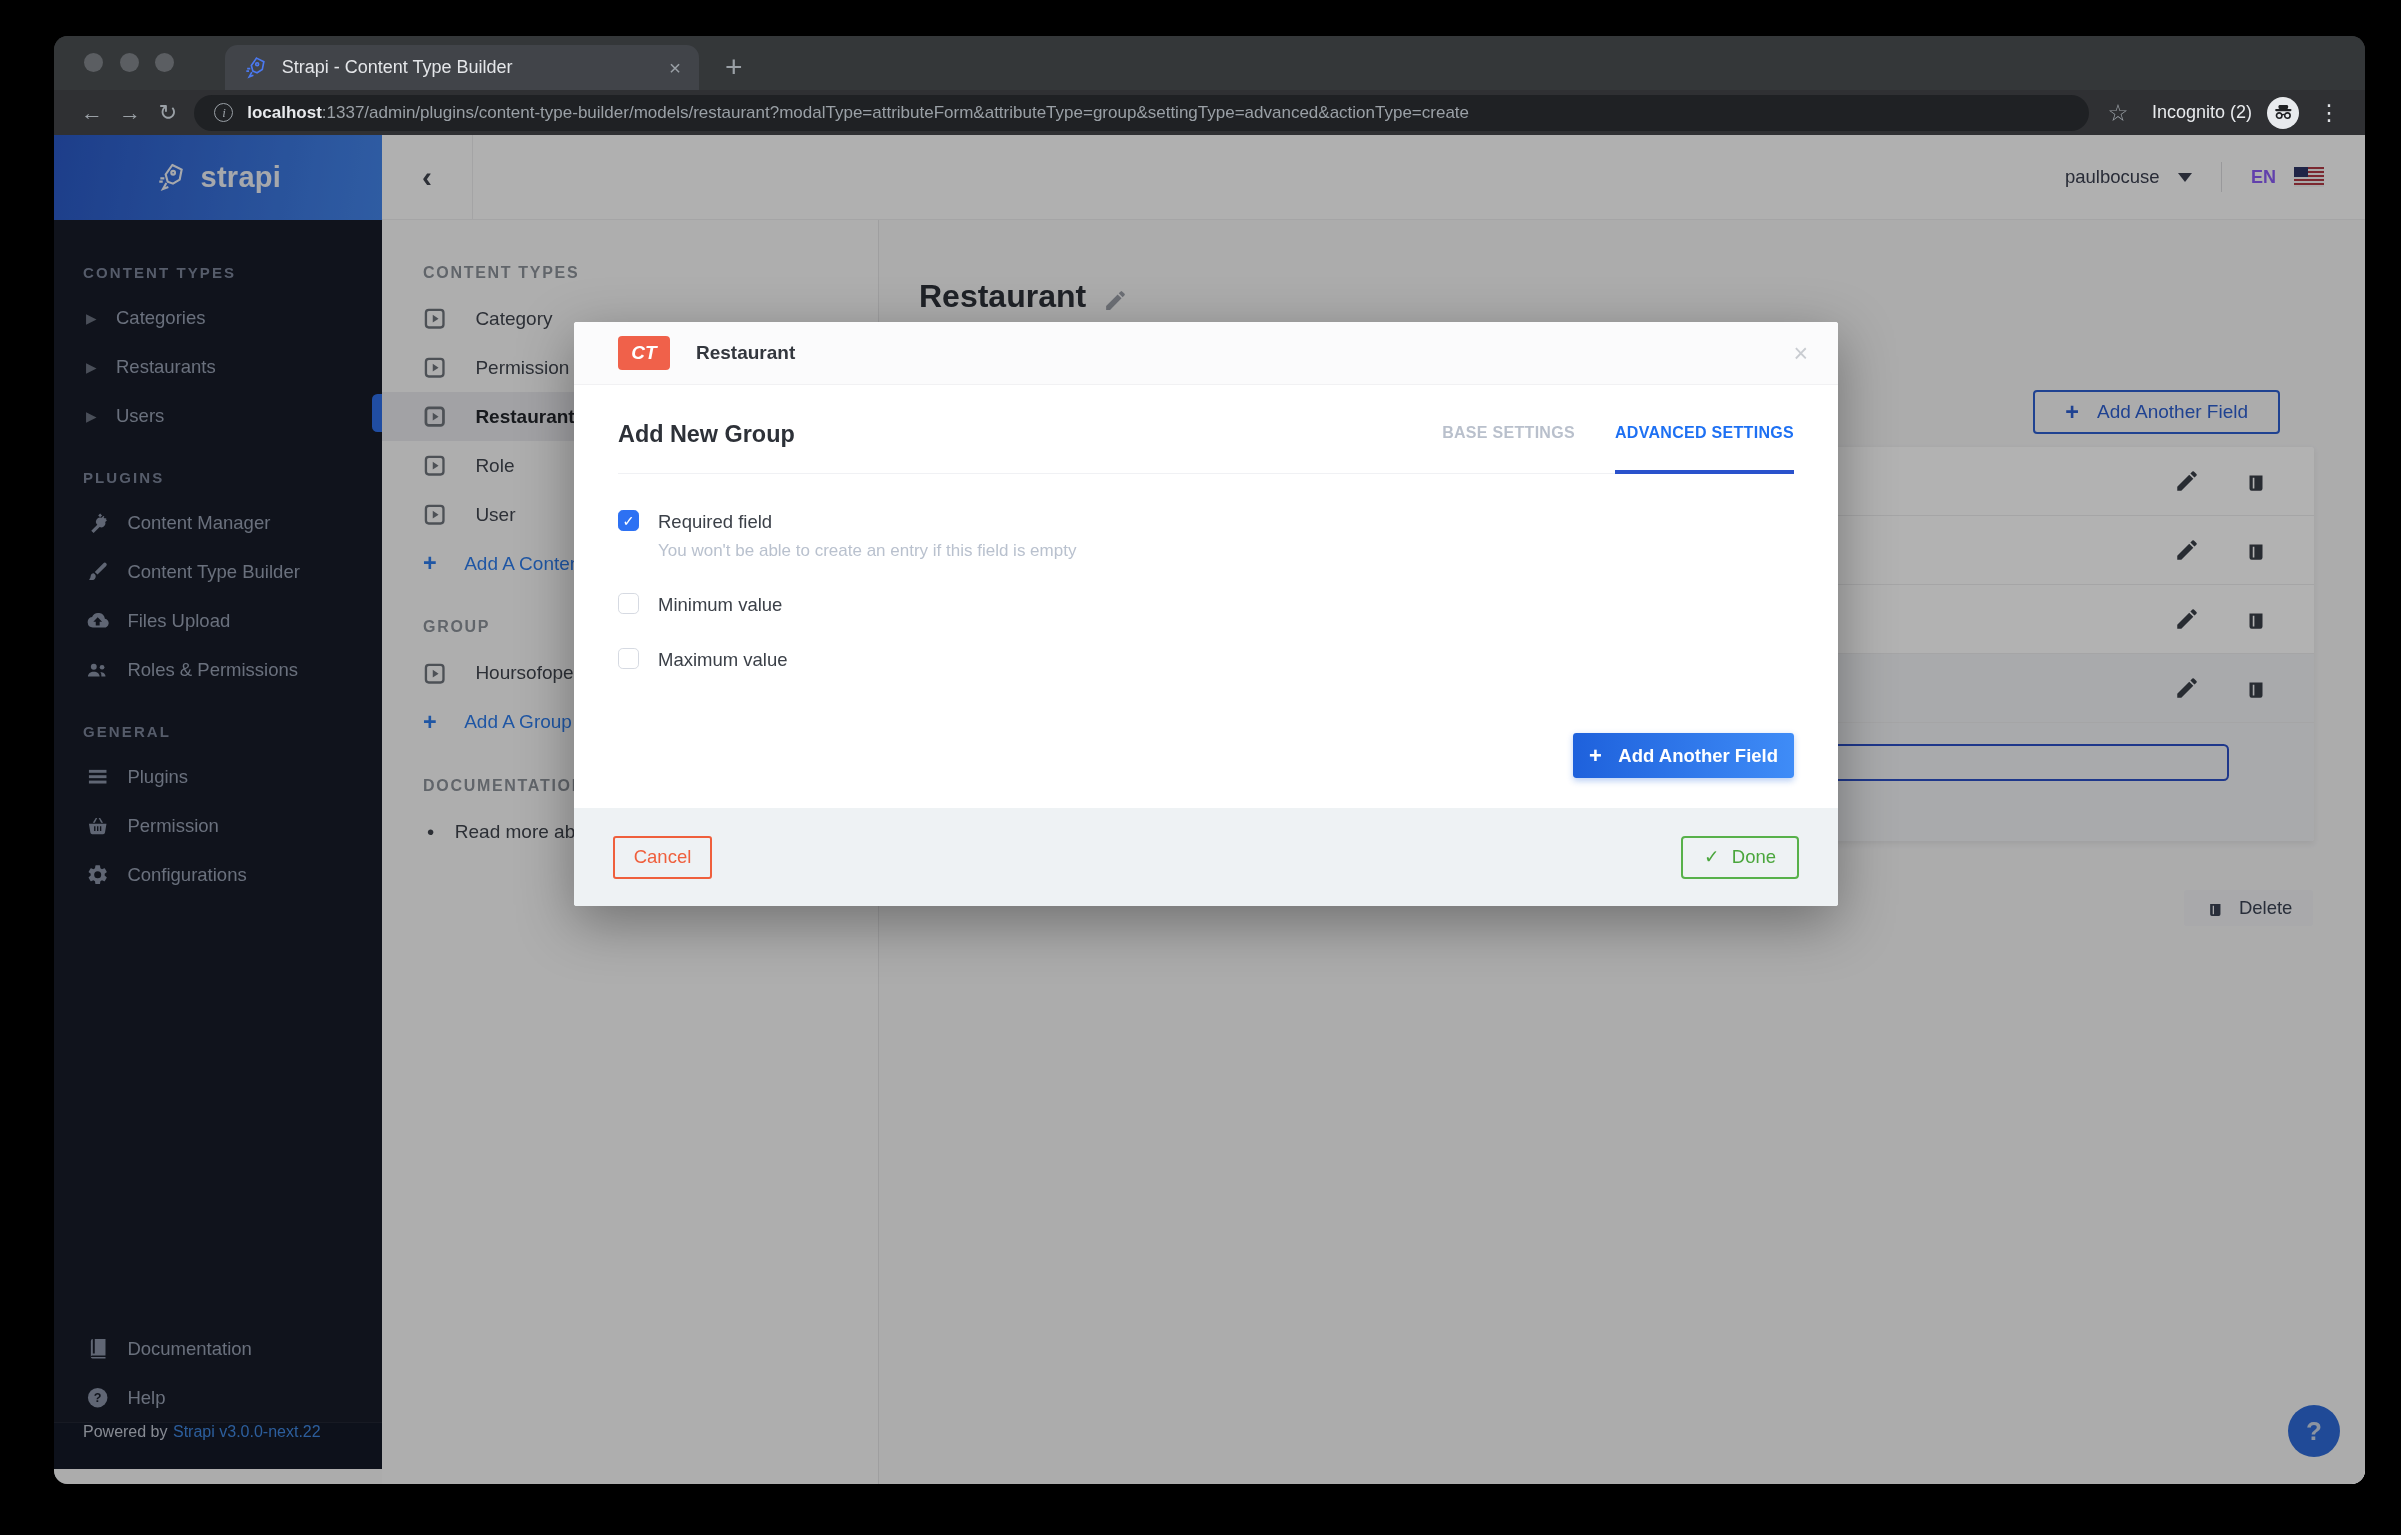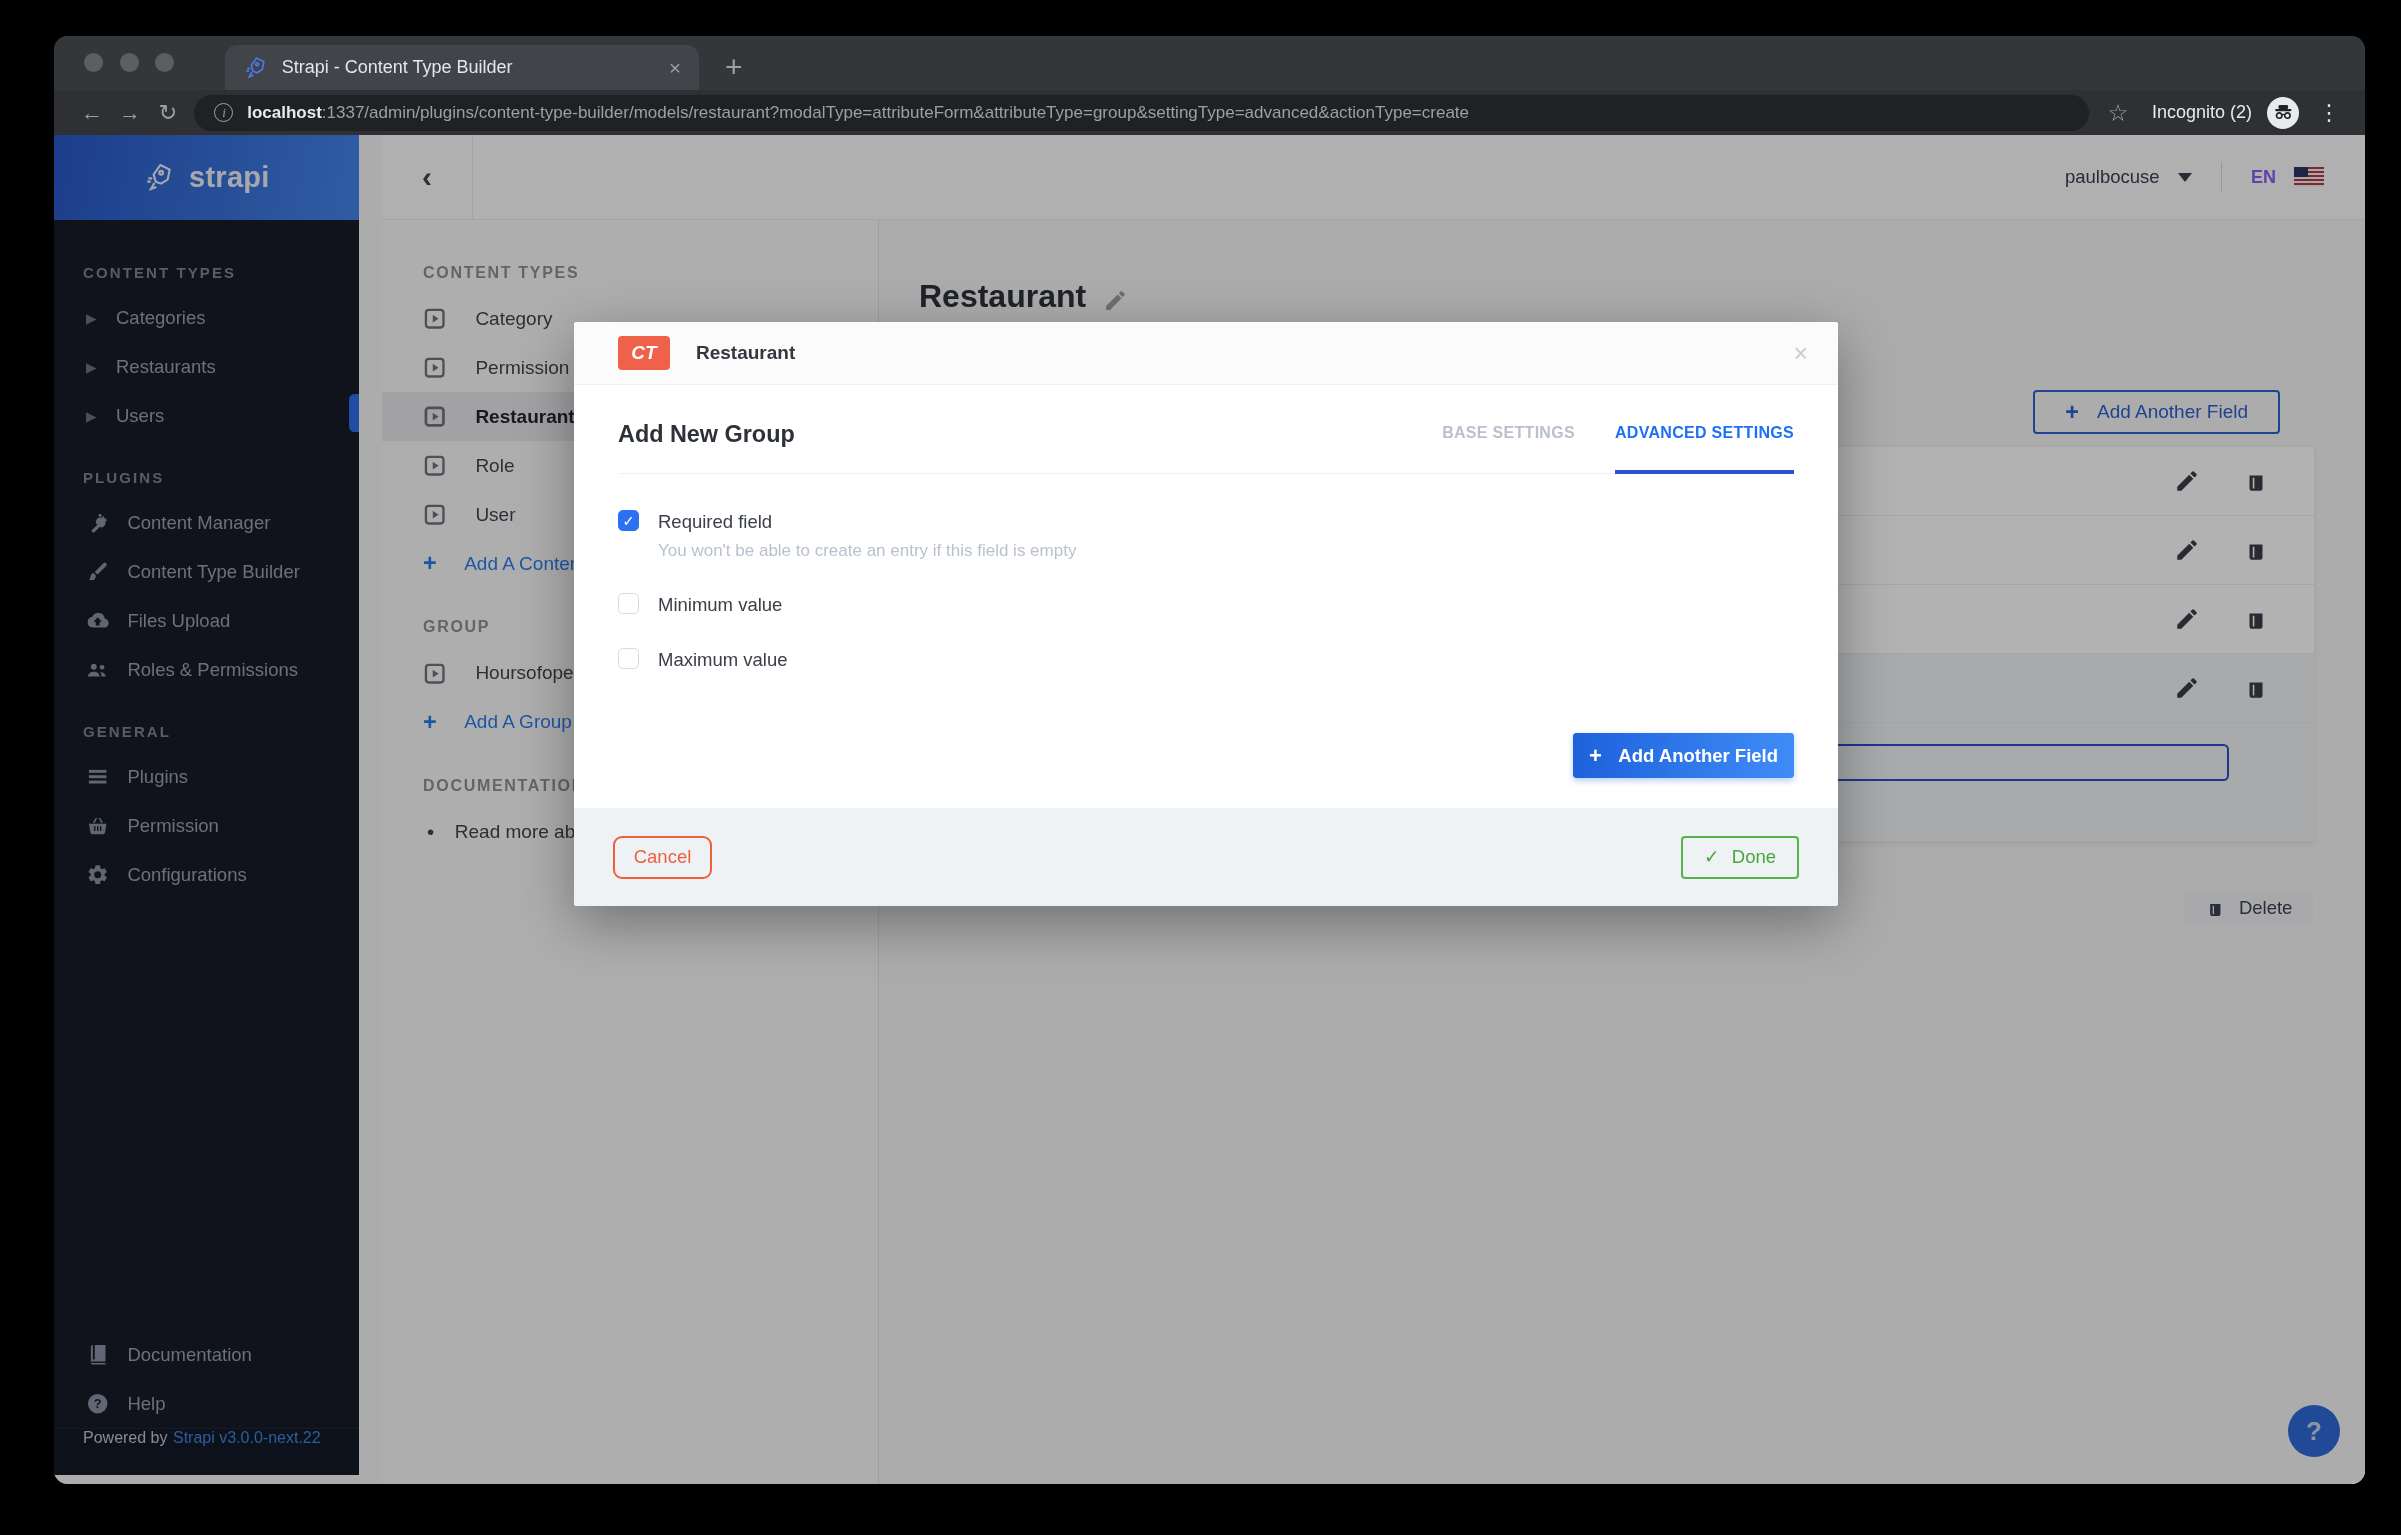--- a/index.html
+++ b/index.html
@@ -31,21 +31,21 @@
   .star { color:#9aa0a6; font-size:23.4px; margin-right:23.4px; }
   .incog-label { color:#e8eaed; font-size:18px; margin-right:15px; white-space:nowrap; }
   .incog-badge { width:32px; height:32px; border-radius:50%; background:#e8eaed; display:flex;
                  align-items:center; justify-content:center; margin-right:19px; }
   .dots { color:#dfe1e5; font-size:22px; letter-spacing:0; }
 
   
   #page { position:relative; height:1349px; background:#f6f6f7; overflow:hidden; }
 
   
-  .sidebar { position:absolute; left:0; top:0; bottom:9px; width:305px; background:#171c29; z-index:10; }
+  .sidebar { position:absolute; left:0; top:0; bottom:15px; width:328px; background:#171c29; z-index:10; }
   .logo { height:85px; background:linear-gradient(100deg,#2a59c6,#4485ea); display:flex;
           align-items:center; justify-content:center; gap:13.7px; }
   .logo-text { color:#eef1f6; font-size:29px; font-weight:bold; letter-spacing:0.3px; }
   .nav { padding-top:15px; }
   .nav-header { height:40px; line-height:40px; padding-left:29px; color:#7b8499; font-size:15px;
                 font-weight:bold; letter-spacing:2.1px; margin-top:18px; }
   .nav-item { height:49px; display:flex; align-items:center; padding-left:32px; color:#98a1b3; font-size:18.5px; }
   .nav-item .caret { color:#6b7280; font-size:13.7px; width:30px; }
   .nav-item .svgi { width:23.4px; height:23.4px; margin-right:18px; color:#8a93a6; }
   .users-pill { position:absolute; right:0; top:259px; width:9.6px; height:38px; background:#2f6fe8;
@@ -136,21 +136,21 @@
               color:transparent; font-size:14.4px; }
   .checkbox.checked { background:#2d71f3; border-color:#2d71f3; color:#fff; }
   .chk-label { font-size:18.5px; color:#3b4048; line-height:23px; }
   .chk-helper { font-size:17px; color:#b9c1ce; margin-top:8.2px; }
   .mo-addbtn { margin:62px 0 0 auto; width:221px; height:45px; border-radius:3.4px;
                background:linear-gradient(90deg,#1e61dc,#3f8cf7); color:#fff; font-size:18.5px; font-weight:bold;
                display:flex; align-items:center; justify-content:center; gap:16.5px; box-shadow:0 2.7px 6.9px rgba(31,98,220,.3); }
   .mo-addbtn .plus { font-size:22px; }
   .mo-footer { height:98px; background:#eef2f4; display:flex; align-items:center; padding:0 39px;
                border-radius:0 0 2.7px 2.7px; }
-  .btn-cancel { width:99px; height:43px; border:2.1px solid #ef5f3c; border-radius:9px; color:#ef5f3c;
+  .btn-cancel { width:99px; height:43px; border:2.1px solid #ef5f3c; border-radius:3px; color:#ef5f3c;
                 font-size:18.5px; display:flex; align-items:center; justify-content:center; }
   .btn-done { margin-left:auto; width:118px; height:43px; border:2.1px solid #57b14a; border-radius:4.1px;
               color:#4aa63c; font-size:18.5px; display:flex; align-items:center; justify-content:center; gap:12.4px; }
   .svgi { display:inline-block; }
 </style>
 </head>
 <body>
 
 <div id="screen">
 <div id="window">

